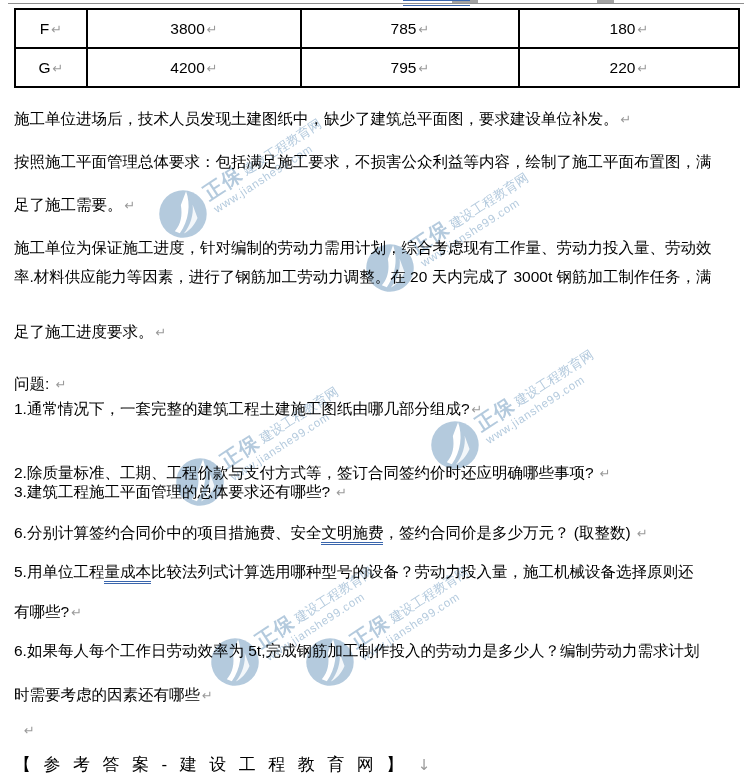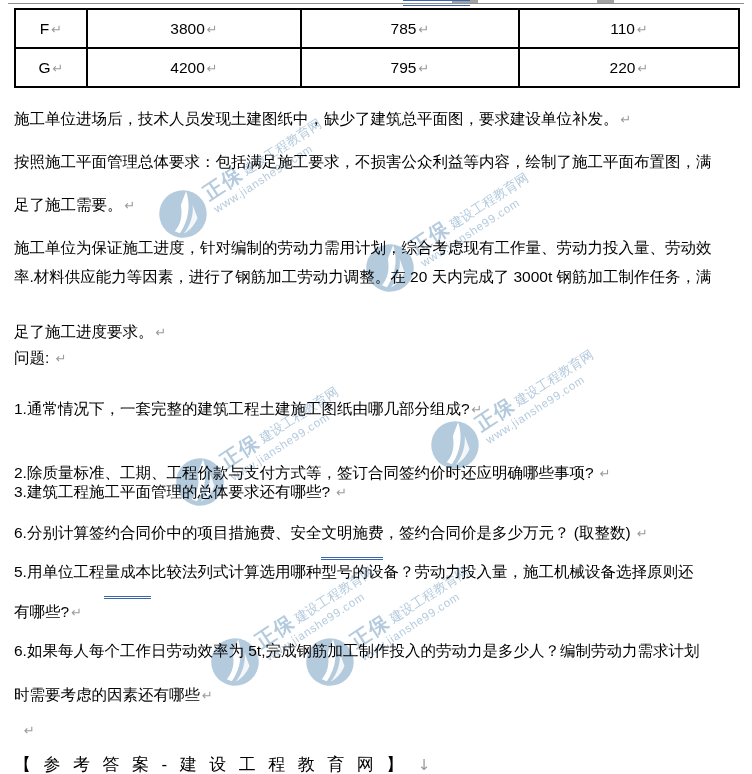--- a/index.html
+++ b/index.html
@@ -26,21 +26,21 @@
   
   table.data{position:absolute;left:14px;top:8px;border-collapse:collapse;z-index:2;table-layout:fixed;}
   table.data td{
     border:2px solid var(--border-color);text-align:center;vertical-align:middle;
     height:37px;padding:0;font-size:15.5px;white-space:pre;
   }
 
   
   .line{position:absolute;left:14px;font-size:15.5px;line-height:27px;white-space:pre;z-index:2;}
   .mark{color:var(--mark-gray);font-family:"DejaVu Sans",sans-serif;font-size:13px;margin-left:2px;letter-spacing:normal;}
-  .u{border-bottom:3.5px double var(--underline-blue);padding-bottom:16px;}
+  .u{border-bottom:3.5px double var(--underline-blue);padding-bottom:1px;}
   .footer-line{font-size:17px;letter-spacing:12.5px;text-align:center;}
 
   
   #watermark-layer{position:absolute;inset:0;z-index:1;color:var(--wm-color);pointer-events:none;}
   .stamp{
     position:absolute;display:flex;align-items:flex-end;gap:4px;
     transform:rotate(-33deg);transform-origin:25px 25px;opacity:0.92;white-space:nowrap;
   }
   .stamp-logo{width:50px;height:50px;flex:none;}
   .stamp-text{display:flex;flex-direction:column;line-height:1.15;padding-bottom:4px;}
@@ -151,38 +151,38 @@
       <col style="width:72px">
       <col style="width:214px">
       <col style="width:218px">
       <col style="width:220px">
     </colgroup>
   <tbody>
     <tr>
       <td><span>F</span><span class="mark">↵</span></td>
       <td><span>3800</span><span class="mark">↵</span></td>
       <td><span>785</span><span class="mark">↵</span></td>
-      <td><span>110</span><span class="mark">↵</span></td>
+      <td><span>180</span><span class="mark">↵</span></td>
     </tr>
     <tr>
       <td><span>G</span><span class="mark">↵</span></td>
       <td><span>4200</span><span class="mark">↵</span></td>
       <td><span>795</span><span class="mark">↵</span></td>
       <td><span>220</span><span class="mark">↵</span></td>
     </tr>
   </tbody>
 </table>
 
 <div class="line" style="top:105px"><span>施工单位进场后，技术人员发现土建图纸中，缺少了建筑总平面图，要求建设单位补发。</span><span class="mark">↵</span></div>
 <div class="line" style="top:148px"><span>按照施工平面管理总体要求：包括满足施工要求，不损害公众利益等内容，绘制了施工平面布置图，满</span></div>
 <div class="line" style="top:191px"><span>足了施工需要。</span><span class="mark">↵</span></div>
 <div class="line" style="top:234px"><span>施工单位为保证施工进度，针对编制的劳动力需用计划，综合考虑现有工作量、劳动力投入量、劳动效</span></div>
 <div class="line" style="top:263px"><span>率.材料供应能力等因素，进行了钢筋加工劳动力调整。在 20 天内完成了 3000t 钢筋加工制作任务，满</span></div>
 <div class="line" style="top:318px"><span>足了施工进度要求。</span><span class="mark">↵</span></div>
-<div class="line" style="top:344px"><span>问题: </span><span class="mark">↵</span></div>
+<div class="line" style="top:370px"><span>问题: </span><span class="mark">↵</span></div>
 <div class="line" style="top:395px"><span>1.通常情况下，一套完整的建筑工程土建施工图纸由哪几部分组成?</span><span class="mark">↵</span></div>
 <div class="line" style="top:459px"><span>2.除质量标准、工期、工程价款与支付方式等，签订合同签约价时还应明确哪些事项? </span><span class="mark">↵</span></div>
 <div class="line" style="top:478px"><span>3.建筑工程施工平面管理的总体要求还有哪些? </span><span class="mark">↵</span></div>
 <div class="line" style="top:519px"><span>6.分别计算签约合同价中的项目措施费、安全</span><span class="u">文明施费</span><span>，签约合同价是多少万元？ (取整数) </span><span class="mark">↵</span></div>
 <div class="line" style="top:558px"><span>5.用单位工程</span><span class="u">量成本</span><span>比较法列式计算选用哪种型号的设备？劳动力投入量，施工机械设备选择原则还</span></div>
 <div class="line" style="top:598px"><span>有哪些?</span><span class="mark">↵</span></div>
 <div class="line" style="top:637px"><span>6.如果每人每个工作日劳动效率为 5t,完成钢筋加工制作投入的劳动力是多少人？编制劳动力需求计划</span></div>
 <div class="line" style="top:681px"><span>时需要考虑的因素还有哪些</span><span class="mark">↵</span></div>
 <div class="line" style="top:716px;left:22px"><span></span><span class="mark">↵</span></div>
 <div class="line footer-line" style="top:751px"><span>【参考答案-建设工程教育网】</span><span class="mark" style="font-size:15px">↓</span></div>

